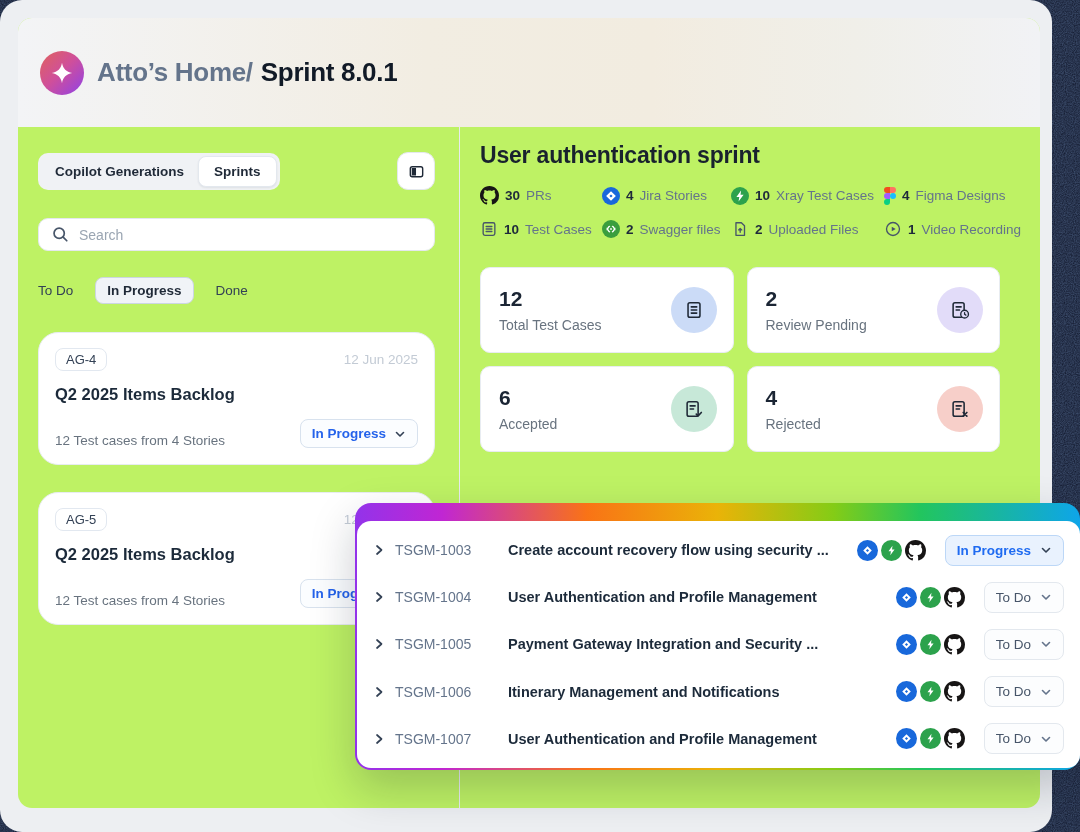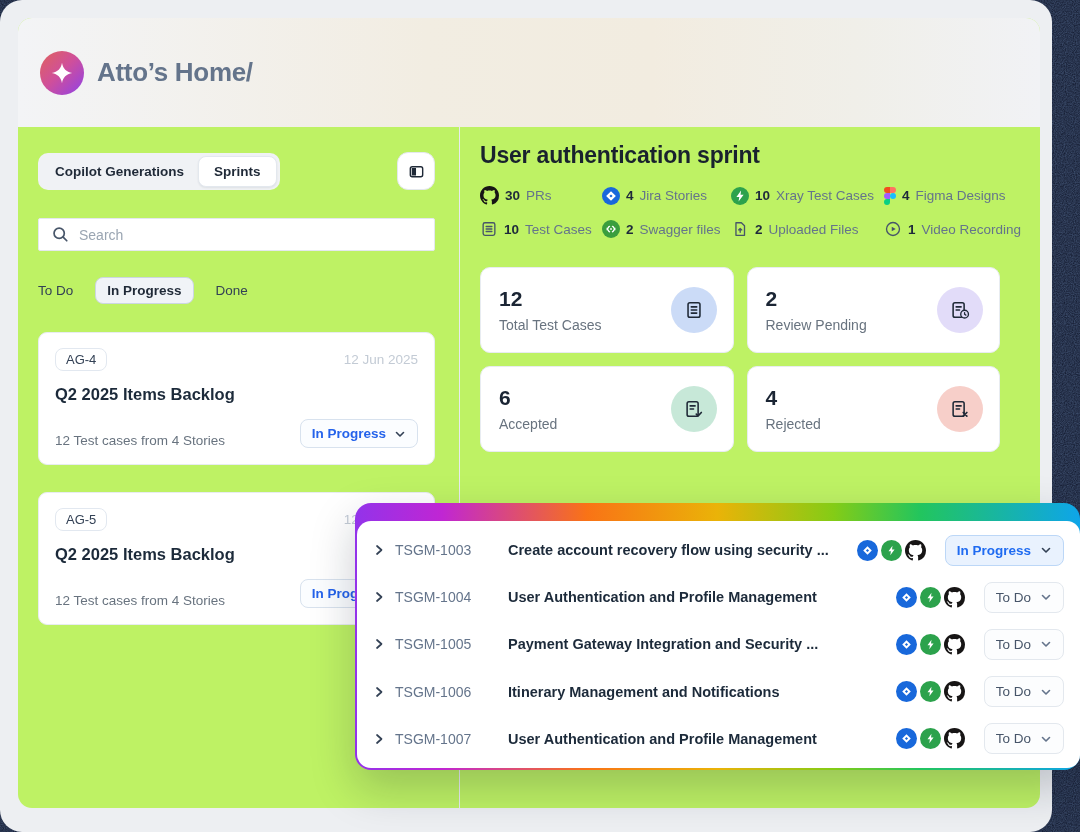--- a/index.html
+++ b/index.html
@@ -32,31 +32,31 @@
   .main { flex:1; padding:15px 0 0 20px; }
 
   
   .tabs-row { display:flex; align-items:center; justify-content:space-between; }
   .tab-group { display:flex; align-items:center; background:#f0f2f5; border-radius:10px; padding:3px; }
   .tab { font-size:13.5px; font-weight:600; color:#1f2937; padding:8px 14px; border-radius:8px; cursor:pointer; white-space:nowrap; }
   .tab.active { background:#ffffff; border:1px solid #e3e8ee; box-shadow:0 1px 2px rgba(15,23,42,.08); padding:7px 15px; }
   .panel-toggle { width:38px; height:38px; border:1px solid #e4e8ed; border-radius:11px; background:#fff;
                   display:flex; align-items:center; justify-content:center; cursor:pointer; }
 
-  .search-box { margin-top:28px; height:33px; border:1px solid #e4e8ee; border-radius:2px;
+  .search-box { margin-top:28px; height:33px; border:1px solid #e4e8ee; border-radius:10px;
                 display:flex; align-items:center; gap:9px; padding:0 12px; background:#fff; }
   .search-box input { border:none; outline:none; font-size:14px; color:#334155; width:100%;
                       font-family:"Liberation Sans", sans-serif; background:transparent; }
   .search-box input::placeholder { color:#9aa5b2; }
 
   .filters { margin-top:26px; display:flex; align-items:center; gap:22px; font-size:13.5px; color:#334155; }
   .filter-chip { cursor:pointer; }
   .filter-chip.active { background:#f0f3f7; border:1px solid #ccd6e1; border-radius:8px; padding:5px 11px; font-weight:600; color:#1f2937; }
 
-  .sprint-card { margin-top:28px; border:1px solid #e8ecf1; border-radius:9px; background:#fff; padding:15px 16px 16px; }
+  .sprint-card { margin-top:28px; border:1px solid #e8ecf1; border-radius:20px; background:#fff; padding:15px 16px 16px; }
   .sprint-card + .sprint-card { margin-top:27px; }
   .card-top { display:flex; align-items:center; justify-content:space-between; }
   .card-id { font-size:13px; color:#334155; border:1px solid #e2e8f0; border-radius:8px; padding:3px 10px; }
   .card-date { font-size:13.5px; color:#c3cbd5; }
   .card-title { margin-top:14px; font-size:16.5px; font-weight:700; color:#1c2a3a; }
   .card-bottom { margin-top:15px; display:flex; align-items:flex-end; justify-content:space-between; }
   .card-sub { font-size:13.5px; color:#68737f; }
   .status-select { display:flex; align-items:center; gap:8px; border:1px solid #d8e2ee; background:#fbfdff;
                    border-radius:8px; padding:6px 11px; cursor:pointer; }
   .status-select .lbl { font-size:13.5px; font-weight:600; color:#2563eb; }
@@ -120,20 +120,21 @@
     <div class="header">
       <div class="logo">
         <span>
           <svg width="26" height="26" viewBox="0 0 24 24">
               <path fill="#ffffff" d="M12 2.6 C12.9 8 15.9 11 21.4 12 C15.9 13 12.9 16 12 21.4 C11.1 16 8.1 13 2.6 12 C8.1 11 11.1 8 12 2.6 Z"></path>
             </svg>
         </span>
       </div>
       <div class="title-wrap">
         <span class="breadcrumb">Atto’s Home/</span>
+        <span class="page-title">Sprint 8.0.1</span>
       </div>
     </div>
 
     <div class="app-body">
 
       <div class="sidebar">
 
         <div class="tabs-row">
           <div class="tab-group">
             <div class="tab">Copilot Generations</div>

